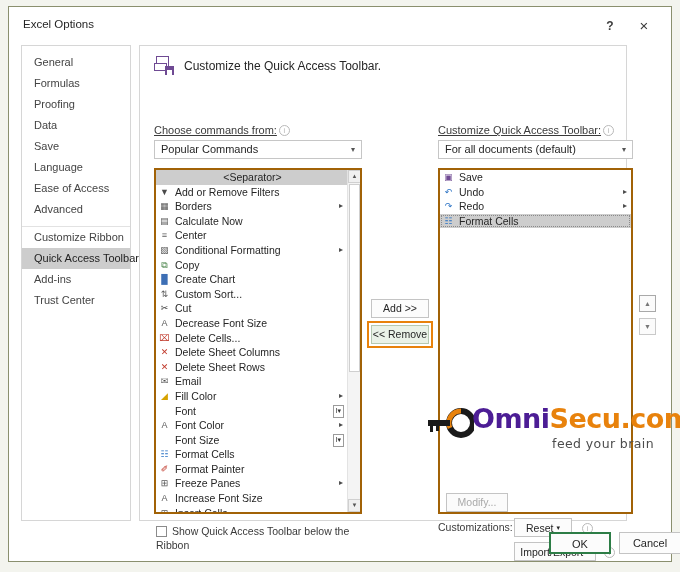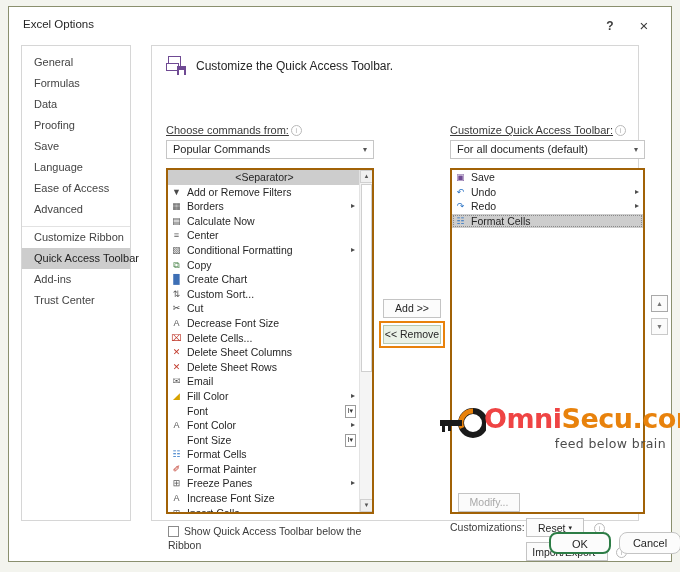--- a/index.html
+++ b/index.html
@@ -89,21 +89,21 @@
   }
   .side-item.sep-above { margin-top: 6px; border-top: 1px solid #e2e2e2; padding-top: 0; }
   .side-item.active {
     background: #cdcdcd;
     color: #1e1e1e;
   }
 
   
   #main {
     position: absolute;
-    left: 142px;
+    left: 130px;
     top: 38px;
     width: 488px;
     height: 476px;
     border: 1px solid #d6d6d6;
     box-sizing: border-box;
     background: #ffffff;
   }
 
   #pane-header {
     position: absolute;
@@ -308,21 +308,21 @@
     pointer-events: none;
   }
   #wm-main {
     position: absolute;
     left: 44px; top: 0;
     font-size: 27px;
     letter-spacing: -0.5px;
     font-weight: bold;
     font-family: "DejaVu Sans", sans-serif;
   }
-  #wm-omni { color: #ef4444; }
+  #wm-omni { color: #4c1d95; }
   #wm-secu { color: #e8820c; }
   #wm-tag {
     position: absolute;
     right: 6px;
     top: 33px;
     font-size: 12.5px;
     color: #4c4c4c;
     font-family: "DejaVu Sans", sans-serif;
     letter-spacing: 0.4px;
   }
@@ -393,21 +393,20 @@
     position: absolute;
     top: 525px;
     width: 62px;
     height: 22px;
     font-size: 11px;
     line-height: 20px;
     text-align: center;
     background: #fcfcfc;
     box-sizing: border-box;
     cursor: default;
-    border-radius: 8px;
   }
   #btn-ok {
     left: 540px;
     border: 2px solid #2d7d46;
   }
   #btn-cancel {
     left: 610px;
     border: 1px solid #c4c4c4;
   }
 
@@ -451,22 +450,22 @@
 
     <div id="titlebar">
       <div id="title-text">Excel Options</div>
       <div class="titlebtn" id="help-btn">?</div>
       <div class="titlebtn" id="close-btn">×</div>
     </div>
 
     <div id="sidebar">
         <div class="side-item"><span>General</span></div>
         <div class="side-item"><span>Formulas</span></div>
+        <div class="side-item"><span>Proofing</span></div>
         <div class="side-item"><span>Data</span></div>
-        <div class="side-item"><span>Proofing</span></div>
         <div class="side-item"><span>Save</span></div>
         <div class="side-item"><span>Language</span></div>
         <div class="side-item"><span>Ease of Access</span></div>
         <div class="side-item"><span>Advanced</span></div>
         <div class="side-item sep-above"><span>Customize Ribbon</span></div>
         <div class="side-item active"><span>Quick Access Toolbar</span></div>
         <div class="side-item"><span>Add-ins</span></div>
         <div class="side-item"><span>Trust Center</span></div>
       </div>
 
@@ -651,21 +650,21 @@
         <svg id="wm-key" width="46" height="30" viewBox="0 0 46 30">
           <circle cx="33" cy="15" r="12" fill="none" stroke="#1a1a1a" stroke-width="6"></circle>
           <path d="M33 3 A12 12 0 0 0 22 20" fill="none" stroke="#e8820c" stroke-width="5"></path>
           <rect x="0" y="12" width="22" height="6" fill="#1a1a1a"></rect>
           <rect x="2" y="18" width="3" height="6" fill="#1a1a1a"></rect>
           <rect x="8" y="18" width="3" height="5" fill="#1a1a1a"></rect>
         </svg>
         <div id="wm-main">
           <span id="wm-omni">Omni</span><span id="wm-secu">Secu.com</span>
         </div>
-        <div id="wm-tag">feed below brain</div>
+        <div id="wm-tag">feed your brain</div>
       </div>
 
       <div id="checkbox-wrap">
         <span class="cb"></span><span id="checkbox-label">Show Quick Access Toolbar below the Ribbon</span>
       </div>
 
       <div class="smallbtn" id="btn-modify">
         <span>Modify...</span>
       </div>
       <div id="lbl-customizations">Customizations:</div>

